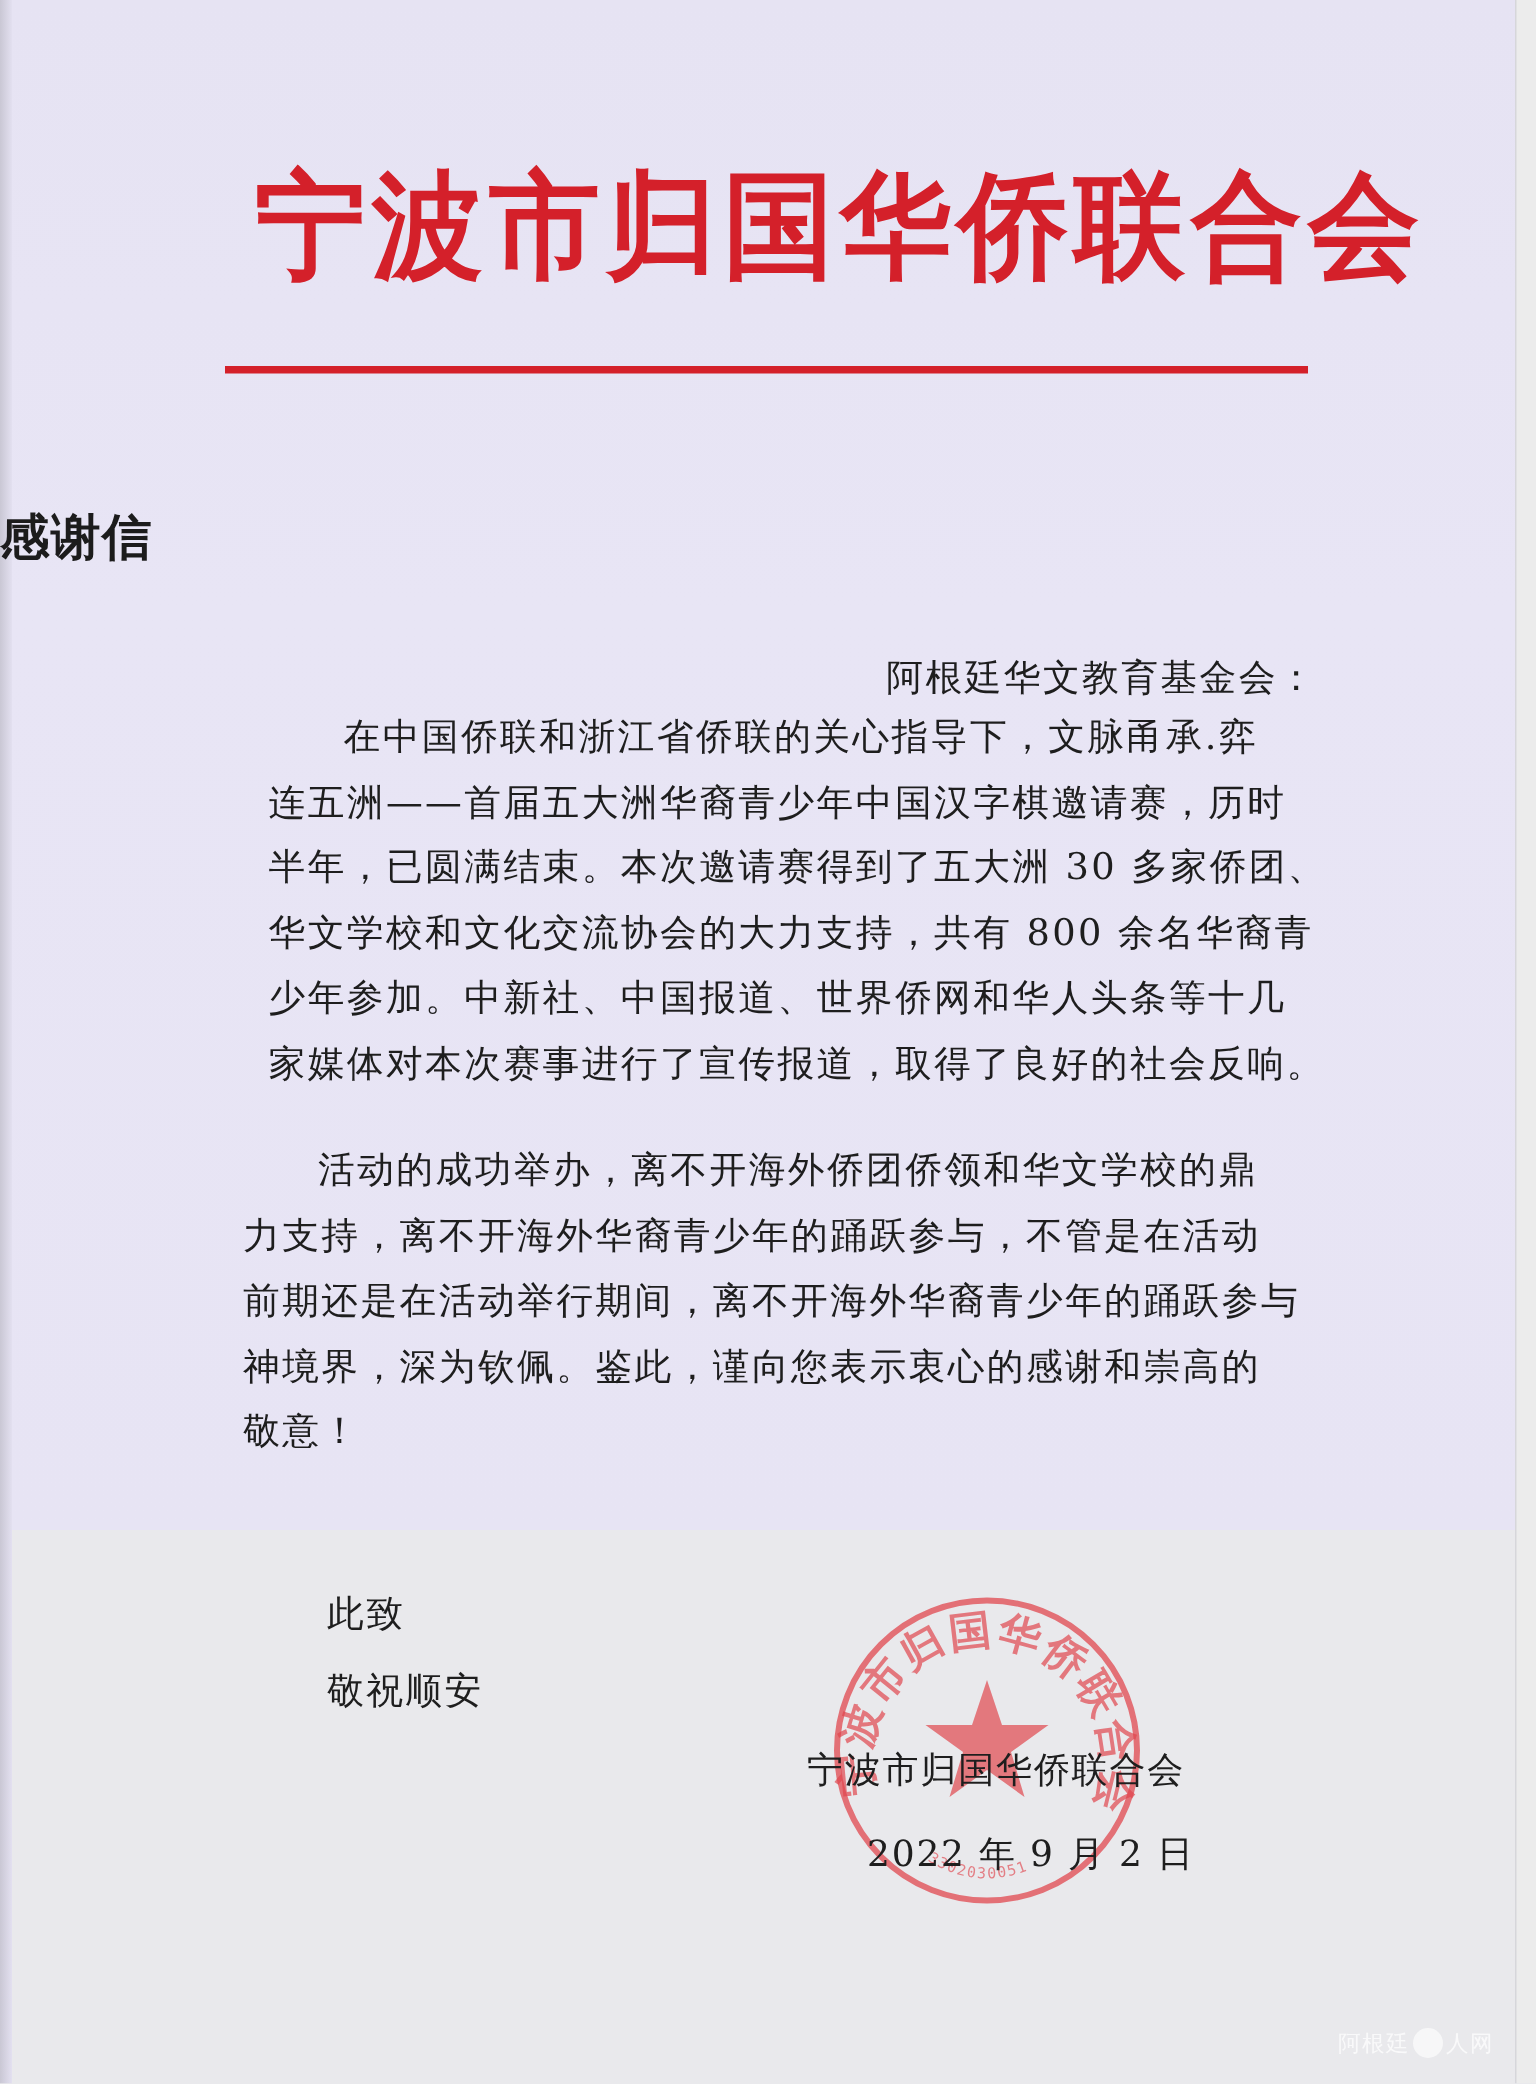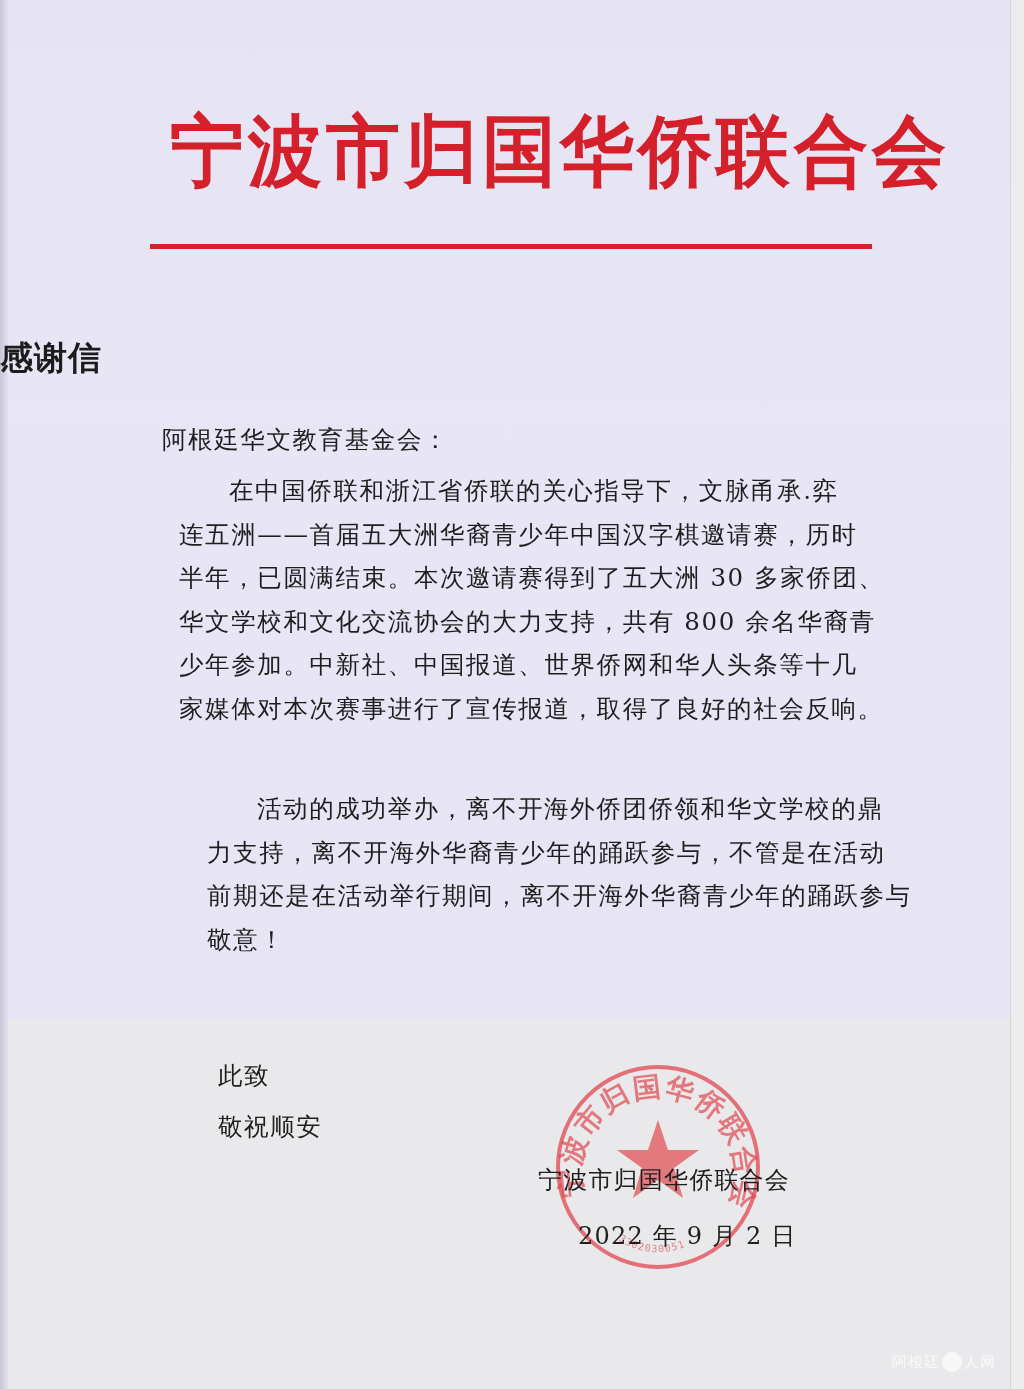--- a/index.html
+++ b/index.html
@@ -78,23 +78,23 @@
     .body-text {
       position: absolute;
       left: 162px;
       width: 716px;
       font-size: 24.5px;
       color: #1e1e1e;
       letter-spacing: 1.6px;
       line-height: 43.5px;
       font-family: "DejaVu Serif", "Liberation Serif", serif;
     }
-    .salutation { top: 418px; }
+    .salutation { top: 430px; text-align: right; }
     .para-1 { top: 469px; text-indent: 50px; margin-left: 17px; }
-    .para-2 { top: 787px; text-indent: 50px; margin-left: 45px; }
+    .para-2 { top: 758px; text-indent: 50px; }
     .line { display: block; white-space: nowrap; }
 
     .closing-1 {
       position: absolute;
       left: 218px;
       top: 1059px;
       font-size: 24.5px;
       color: #1e1e1e;
       letter-spacing: 1.6px;
     }
@@ -177,20 +177,21 @@
     <span class="line" style="text-indent:0">半年，已圆满结束。本次邀请赛得到了五大洲 30 多家侨团、</span>
     <span class="line" style="text-indent:0">华文学校和文化交流协会的大力支持，共有 800 余名华裔青</span>
     <span class="line" style="text-indent:0">少年参加。中新社、中国报道、世界侨网和华人头条等十几</span>
     <span class="line" style="text-indent:0">家媒体对本次赛事进行了宣传报道，取得了良好的社会反响。</span>
   </div>
 
   <div class="body-text para-2">
     <span class="line">活动的成功举办，离不开海外侨团侨领和华文学校的鼎</span>
     <span class="line" style="text-indent:0">力支持，离不开海外华裔青少年的踊跃参与，不管是在活动</span>
     <span class="line" style="text-indent:0">前期还是在活动举行期间，离不开海外华裔青少年的踊跃参与</span>
+    <span class="line" style="text-indent:0">神境界，深为钦佩。鉴此，谨向您表示衷心的感谢和崇高的</span>
     <span class="line" style="text-indent:0">敬意！</span>
   </div>
 
   <div class="closing-1">此致</div>
   <div class="closing-2">敬祝顺安</div>
 
   <svg class="seal" viewBox="0 0 210 210" xmlns="http://www.w3.org/2000/svg">
     <defs>
       <path id="seal-arc" d="M 32 140 A 78 78 0 1 1 178 140" fill="none"></path>
       <path id="seal-bottom-arc" d="M 55 170 A 72 72 0 0 0 155 170" fill="none"></path>

